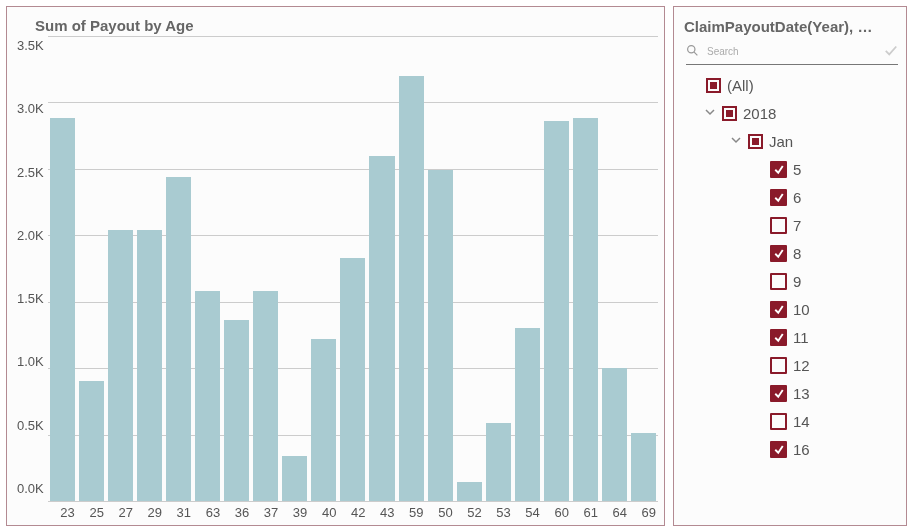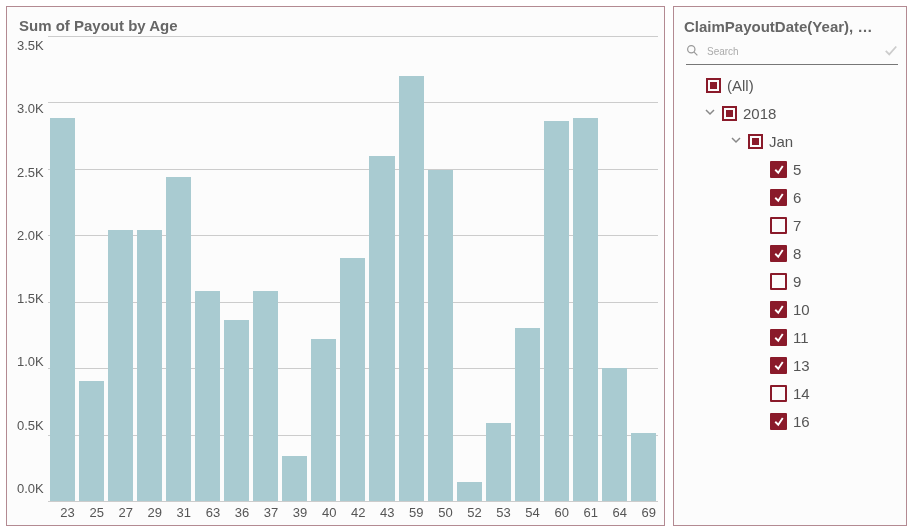--- a/index.html
+++ b/index.html
@@ -9,21 +9,21 @@
     --text:#555;
     --title:#666;
     --grid:#ccc;
     --maroon:#8a1a2a;
   }
   html,body{margin:0;padding:0;background:#fff;font-family:Arial,Helvetica,sans-serif;font-size:13px;color:#444}
   .page{width:913px;height:532px;box-sizing:border-box;padding:6px;display:flex;gap:8px}
   .panel{box-sizing:border-box;border:1px solid var(--panel-border2);background:#fcfcfc;position:relative}
   .chart-panel{flex:1;min-width:0;height:100%;padding:10px 6px 2px 10px}
   .filter-panel{width:234px;height:100%;padding:11px 6px 2px 10px;overflow:hidden}
-  .chart-title{color:var(--title);font-weight:bold;font-size:15px;margin:0 0 0 2px}
+  .chart-title{color:var(--title);font-weight:bold;font-size:15px;margin:0 0 0 18px}
   .chart-area{position:relative;display:flex;height:calc(100% - 20px);box-sizing:border-box;padding-top:2px}
   .y-axis{display:flex;flex-direction:column;justify-content:space-between;align-items:flex-end;padding-right:4px;height:calc(100% - 26px);color:var(--text);font-size:13px;margin-top:2px}
   .plot-wrap{flex:1;display:flex;flex-direction:column;min-width:0}
   .plot{position:relative;flex:1;min-height:0}
   .grid-lines{position:absolute;inset:0}
   .grid-lines .gl{position:absolute;left:0;right:0;height:1px;background:var(--grid)}
   .bars{position:absolute;inset:0;display:flex;align-items:flex-end;gap:4px;padding:0 2px}
   .bar{flex:1;background:var(--bar)}
   .x-axis{display:flex;gap:4px;padding:4px 2px 0 2px}
   .x-axis .xl{flex:1;text-align:right;color:var(--text);font-size:13px}
@@ -217,20 +217,24 @@
           </div>
           <div class="tree-row indent-3">
             <span class="cb checked">
               <svg width="12" height="12" viewBox="0 0 16 16">
                 <polyline points="3,9 7,13 13,4" fill="none" stroke="#fff" stroke-width="2.5"></polyline>
               </svg>
             </span>
             <span class="lbl">11</span>
           </div>
           <div class="tree-row indent-3">
+            <span class="cb"></span>
+            <span class="lbl">12</span>
+          </div>
+          <div class="tree-row indent-3">
             <span class="cb checked">
               <svg width="12" height="12" viewBox="0 0 16 16">
                 <polyline points="3,9 7,13 13,4" fill="none" stroke="#fff" stroke-width="2.5"></polyline>
               </svg>
             </span>
             <span class="lbl">13</span>
           </div>
           <div class="tree-row indent-3">
             <span class="cb"></span>
             <span class="lbl">14</span>

